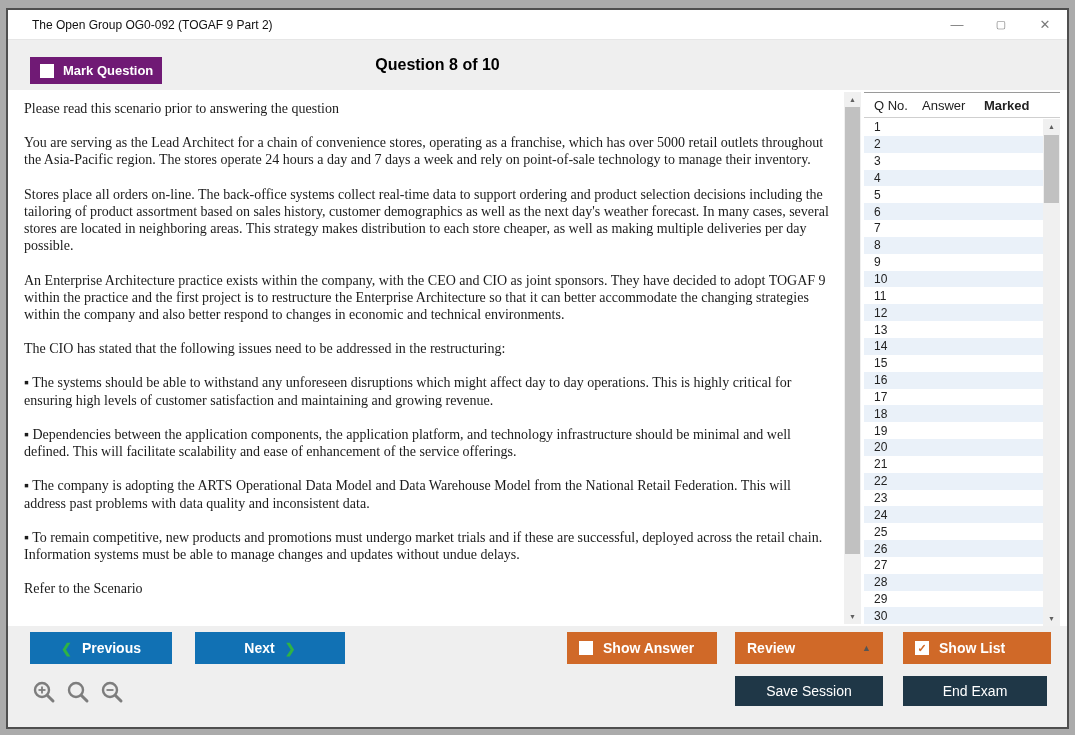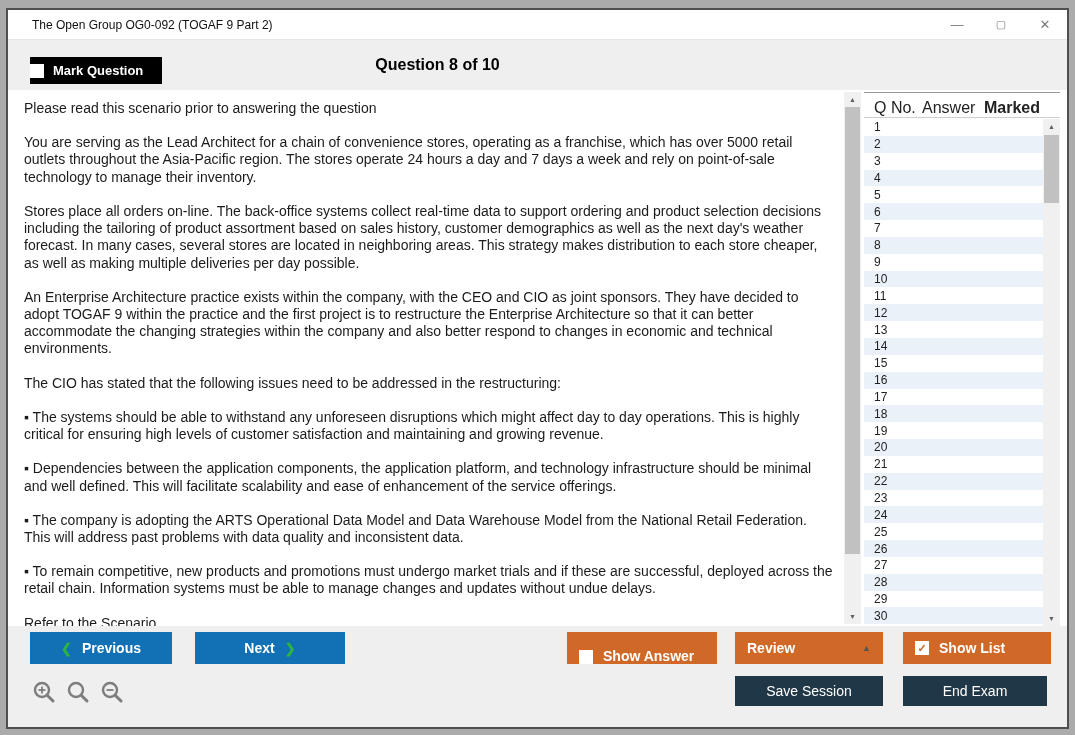--- a/index.html
+++ b/index.html
@@ -23,51 +23,51 @@
   .win-btn{ width:44px; height:100%; display:flex; align-items:center; justify-content:center;
     color:#7a7a7a; font-size:13px; cursor:default; }
   .win-btn.max{ font-size:11px; }
   
   .header{
     position:absolute; left:0; top:30px; right:0; height:50px; background:#efefef;
   }
   .btn{ border:none; cursor:pointer; font-family:"Liberation Sans",sans-serif; }
   .mark-btn{
     position:absolute; left:22px; top:17px; width:132px; height:27px;
-    background:#000000; color:#fff; font-weight:bold; font-size:13px;
-    display:flex; align-items:center; justify-content:flex-start; gap:9px; text-align:center;
+    background:#701a75; color:#fff; font-weight:bold; font-size:13px;
+    display:flex; align-items:center; justify-content:flex-start; gap:9px; padding-left:10px;text-align:center;
   }
   .checkbox{ width:14px; height:14px; background:#fff; display:inline-block; flex:none;
     text-align:center; line-height:14px; font-size:11px; font-weight:bold; }
   .checkbox.checked{ color:#d06928; }
   .q-counter{
     position:absolute; left:0; right:220px; top:0; height:50px;
     display:flex; align-items:center; justify-content:center;
     font-size:16px; font-weight:bold; color:#000;padding-left:20px;
   }
   
   .content{ position:absolute; left:0; top:80px; right:0; bottom:101px; background:#fff; }
   .scenario{
     position:absolute; left:0; top:0; width:832px; bottom:0; overflow:hidden;
-    padding:10px 6px 0 16px; font-size:14px; color:#1b1b1b; line-height:1.23;
+    padding:10px 6px 0 16px; font-size:14px; color:#1b1b1b; line-height:1.23;font-family:Liberation Serif, serif;
   }
   .scenario p{ margin:0 0 17px 0; }
   
   .vscroll-main{ position:absolute; left:836px; top:2px; width:17px; bottom:2px; background:#f0f0f0; }
   .sb-arrow{ position:absolute; left:0; width:17px; height:15px; display:flex; align-items:center;
     justify-content:center; font-size:7px; color:#606060; cursor:pointer; }
   .sb-arrow.up{ top:0; } .sb-arrow.down{ bottom:0; }
   .vscroll-main .thumb{ position:absolute; left:1px; right:1px; top:15px; height:84%; background:#c1c1c1; cursor:pointer; }
   
   .qpanel{
     position:absolute; left:856px; top:2px; width:196px; bottom:0;
     border-top:1px solid #9a9a9a; background:#fff;
   }
   .qpanel-header{
-    height:25px; display:flex; align-items:flex-end; font-size:16px; color:#222;
+    height:25px; display:flex; align-items:center; font-size:13px; color:#222;
     border-bottom:1px solid #cfcfcf; background:#fff;
   }
   .qpanel-header span{ display:block; }
   .col-q{ width:58px; padding-left:10px; }
   .col-a{ width:62px; }
   .col-m{ width:60px;font-weight:bold; }
   .qrows{ position:absolute; left:0; top:26px; right:17px; bottom:0; overflow:hidden; }
   .qrow{ height:16.85px; display:flex; align-items:center; font-size:12px; color:#222;
     background:#fff; cursor:pointer; }
   .qrow.alt{ background:#eaf1f9; }
@@ -303,21 +303,21 @@
   <div class="footer">
     <button class="btn nav-btn" style="left:22px; top:6px; width:142px;">
       <span class="chev">❮</span>
       <span>Previous</span>
     </button>
     <button class="btn nav-btn" style="left:187px; top:6px; width:150px;">
       <span>Next</span>
       <span class="chev">❯</span>
     </button>
 
-    <button class="btn orange-btn" style="left:559px; width:150px;align-items:flex-end;">
+    <button class="btn orange-btn" style="left:559px; width:150px;">
       <span class="checkbox"></span>
       <span>Show Answer</span>
     </button>
     <button class="btn orange-btn" style="left:727px; width:148px;">
       <span>Review</span>
       <span class="review-arrow">▲</span>
     </button>
     <button class="btn orange-btn" style="left:895px; width:148px;">
       <span class="checkbox checked">✓</span>
       <span>Show List</span>

